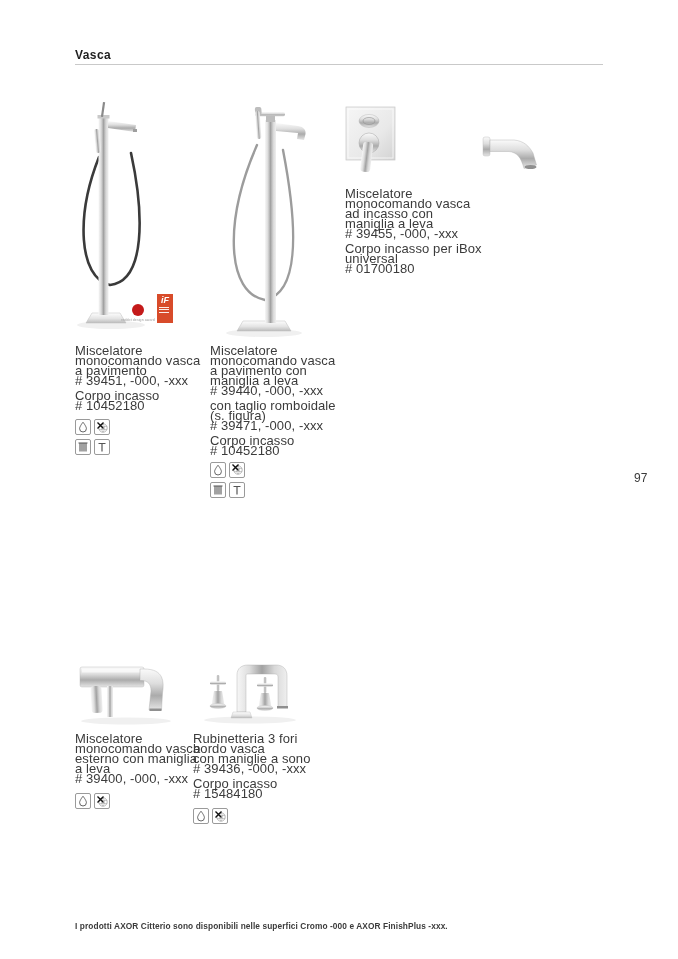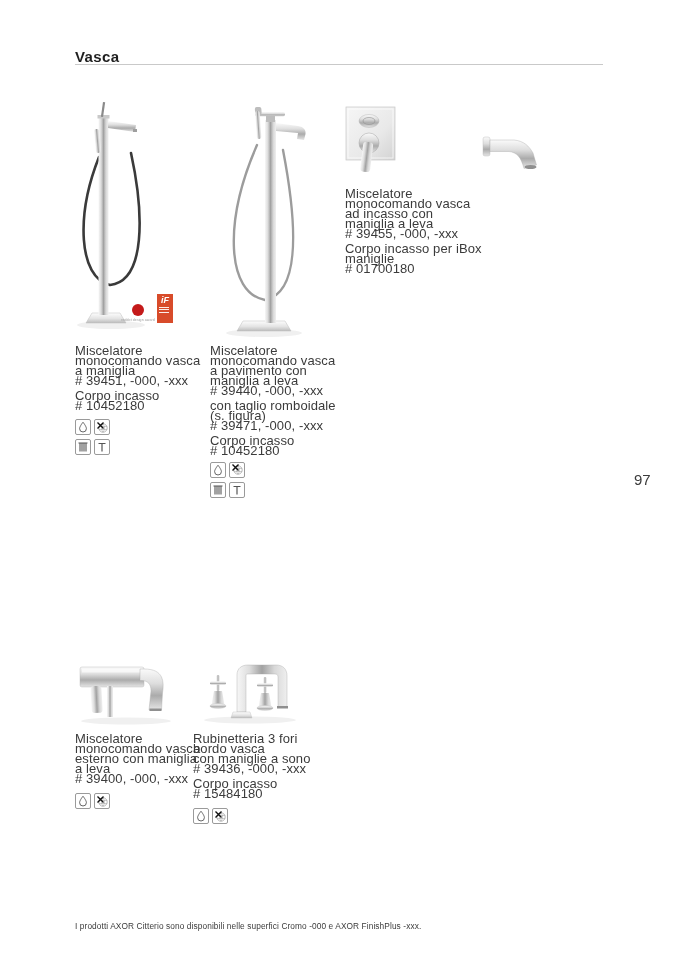--- a/index.html
+++ b/index.html
@@ -2,26 +2,26 @@
 <html><head>
 <meta charset="utf-8">
 <style>
   * { margin:0; padding:0; box-sizing:border-box; }
   html,body { background:#ffffff; }
   .page {
     position:relative; width:678px; height:959px; background:#fff;
     font-family:"Liberation Sans", sans-serif; color:#3b3b3b; overflow:hidden;
   }
   .header-title {
-    position:absolute; left:75px; top:48px; font-size:15px; font-weight:bold;
+    position:absolute; left:75px; top:48px; font-size:12px; font-weight:bold;
     letter-spacing:.4px; color:#1f1f1f;
   }
   .header-rule { position:absolute; left:75px; top:64px; width:528px; height:1px; background:#c9c9c9; }
-  .page-number { position:absolute; left:634px; top:471px; font-size:15px; color:#3b3b3b; }
-  .footer-note { position:absolute; left:75px; top:921px; font-size:8.3px; color:#3b3b3b; letter-spacing:.1px; }
+  .page-number { position:absolute; left:634px; top:471px; font-size:12px; color:#3b3b3b; }
+  .footer-note { position:absolute; left:75px; top:921px; font-size:8.3px; color:#3b3b3b; letter-spacing:.1px;font-weight:bold; }
 
   .tb { position:absolute; font-size:13px; line-height:10.1px; letter-spacing:.1px; }
   .tb p { margin:0 0 4.5px 0; }
   .ln { display:block; }
 
   .icon-row { display:flex; gap:3px; }
   .ibox {
     width:16px; height:16px; border:1px solid #9a9a9a; border-radius:2px;
     display:flex; align-items:center; justify-content:center; background:#fff;
   }
@@ -149,21 +149,21 @@
       <rect x="70.2" y="14" width="3.6" height="16" rx="1.5" fill="url(#chV)"></rect>
       <rect x="64" y="20.2" width="16" height="3.6" rx="1.5" fill="url(#chH)"></rect>
       <polygon points="68,30 76,30 78.5,44 65.5,44" fill="url(#chV)"></polygon>
       <ellipse cx="72" cy="45" rx="8" ry="2.5" fill="url(#chH)" stroke="#b0b0b0" stroke-width="0.3"></ellipse>
     </g>
   </svg>
 
   <div class="tb" style="left:75px;top:346px;width:132px">
     <p>
       <span class="ln">Miscelatore monocomando vasca</span>
-      <span class="ln">a maniglia</span>
+      <span class="ln">a pavimento</span>
       <span class="ln"># 39451, -000, -xxx</span>
     </p>
     <p>
       <span class="ln">Corpo incasso</span>
       <span class="ln"># 10452180</span>
     </p>
     <div class="icon-row mt8">
       <span class="ibox">
         <svg width="12" height="12" viewBox="0 0 12 12">
             <path d="M6 1.2 C6 1.2 2.6 5.4 2.6 7.6 A3.4 3.4 0 0 0 9.4 7.6 C9.4 5.4 6 1.2 6 1.2 Z" fill="none" stroke="#555" stroke-width="0.9"></path>
@@ -233,21 +233,21 @@
     </div>
   </div>
 
   <div class="tb" style="left:345px;top:189px;width:138px">
     <p>
       <span class="ln">Miscelatore monocomando vasca</span>
       <span class="ln">ad incasso con maniglia a leva</span>
       <span class="ln"># 39455, -000, -xxx</span>
     </p>
     <p>
-      <span class="ln">Corpo incasso per iBox maniglie</span>
+      <span class="ln">Corpo incasso per iBox universal</span>
       <span class="ln"># 01700180</span>
     </p>
   </div>
 
 
   <div class="tb" style="left:75px;top:734px;width:132px">
     <p>
       <span class="ln">Miscelatore monocomando vasca</span>
       <span class="ln">esterno con maniglia a leva</span>
       <span class="ln"># 39400, -000, -xxx</span>

